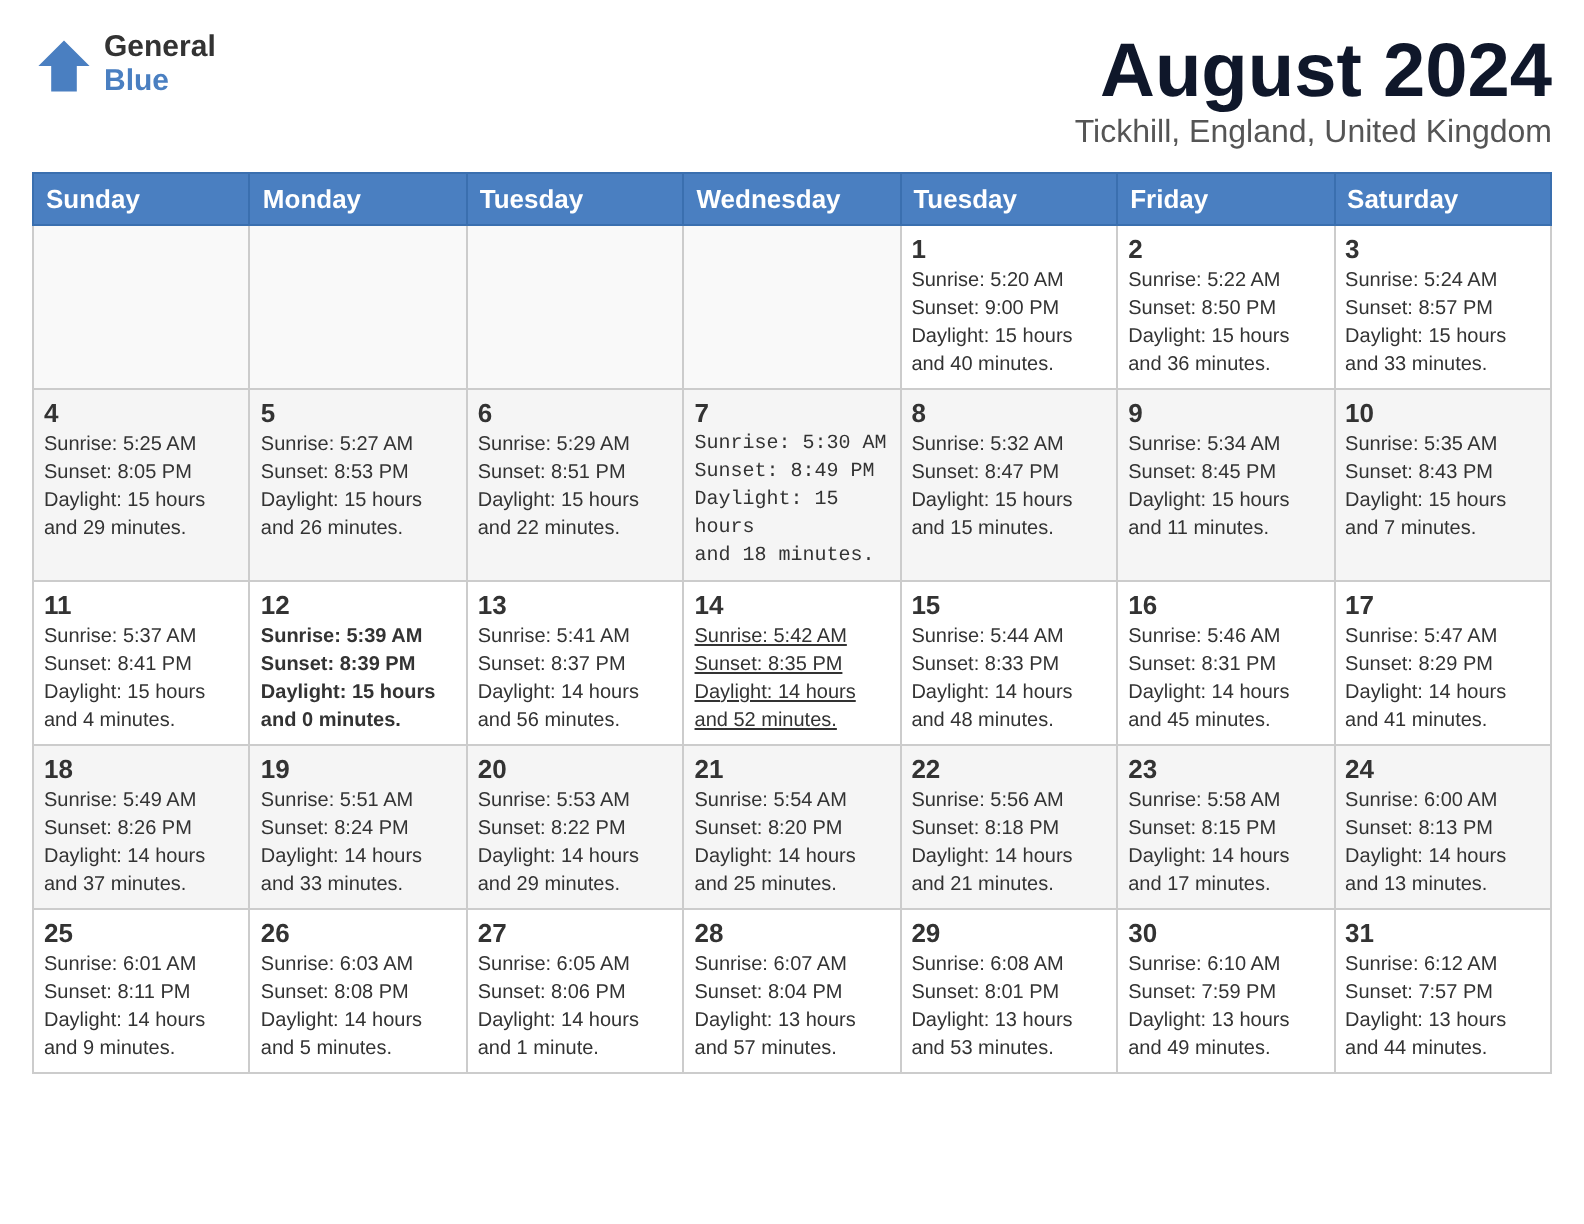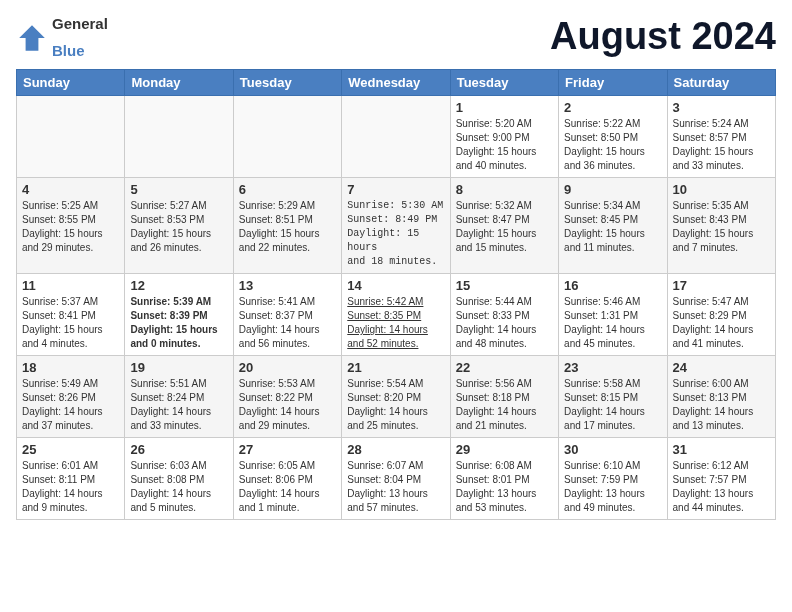--- a/index.html
+++ b/index.html
@@ -18,21 +18,20 @@
     }
     .logo {
       display: flex;
       align-items: center;
       gap: 4px;
     }
     .logo-text {
       display: flex;
       flex-direction: column;
       line-height: 1.1;
-      gap: 10px;
     }
     .logo-general {
       font-size: 15px;
       font-weight: bold;
       color: #333;
     }
     .logo-blue {
       font-size: 15px;
       font-weight: bold;
       color: #4a7fc1;
@@ -107,20 +106,21 @@
     <svg class="logo-icon" viewBox="0 0 40 40">
       <polygon points="20,4 36,20 28,20 28,36 12,36 12,20 4,20" fill="#4a7fc1"></polygon>
     </svg>
     <div class="logo-text">
       <span class="logo-general">General</span>
       <span class="logo-blue">Blue</span>
     </div>
   </div>
   <div class="title-section">
     <div class="month-title">August 2024</div>
+    <div class="location">Tickhill, England, United Kingdom</div>
   </div>
 </div>
 
 <table class="calendar">
   <thead>
     <tr>
     <th>Sunday</th>
         <th>Monday</th>
         <th>Tuesday</th>
         <th>Wednesday</th>
@@ -154,21 +154,21 @@
           <div class="day-info" style="white-space: pre-line;">Sunrise: 5:24 AM
 Sunset: 8:57 PM
 Daylight: 15 hours
 and 33 minutes.</div>
         </td>
       </tr>
       <tr>
         <td>
           <span class="day-number">4</span>
           <div class="day-info" style="white-space: pre-line;">Sunrise: 5:25 AM
-Sunset: 8:55 PM
+Sunset: 8:05 PM
 Daylight: 15 hours
 and 29 minutes.</div>
         </td>
         <td>
           <span class="day-number">5</span>
           <div class="day-info" style="white-space: pre-line;">Sunrise: 5:27 AM
 Sunset: 8:53 PM
 Daylight: 15 hours
 and 26 minutes.</div>
         </td>
@@ -240,21 +240,21 @@
         <td>
           <span class="day-number">15</span>
           <div class="day-info" style="white-space: pre-line;">Sunrise: 5:44 AM
 Sunset: 8:33 PM
 Daylight: 14 hours
 and 48 minutes.</div>
         </td>
         <td>
           <span class="day-number">16</span>
           <div class="day-info" style="white-space: pre-line;">Sunrise: 5:46 AM
-Sunset: 1:31 PM
+Sunset: 8:31 PM
 Daylight: 14 hours
 and 45 minutes.</div>
         </td>
         <td>
           <span class="day-number">17</span>
           <div class="day-info" style="white-space: pre-line;">Sunrise: 5:47 AM
 Sunset: 8:29 PM
 Daylight: 14 hours
 and 41 minutes.</div>
         </td>

